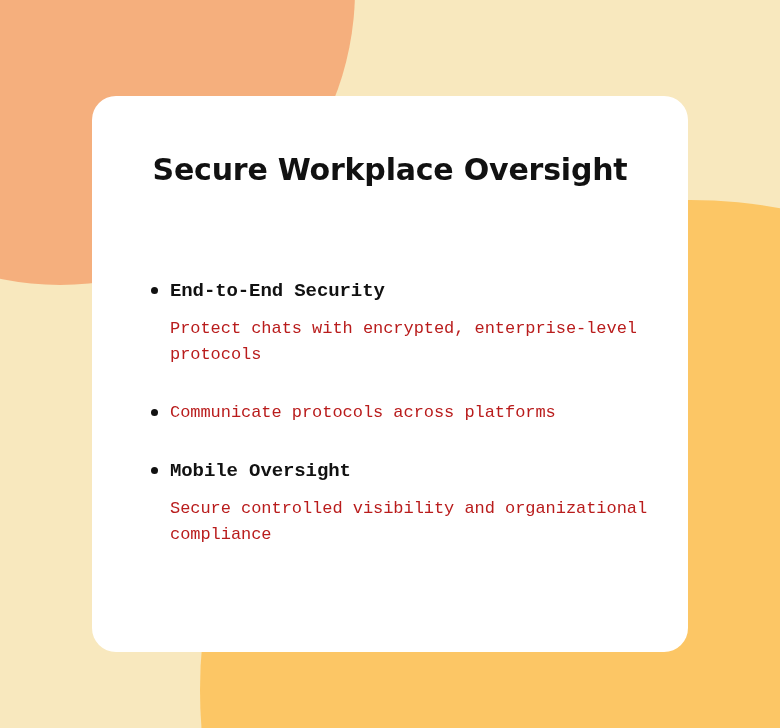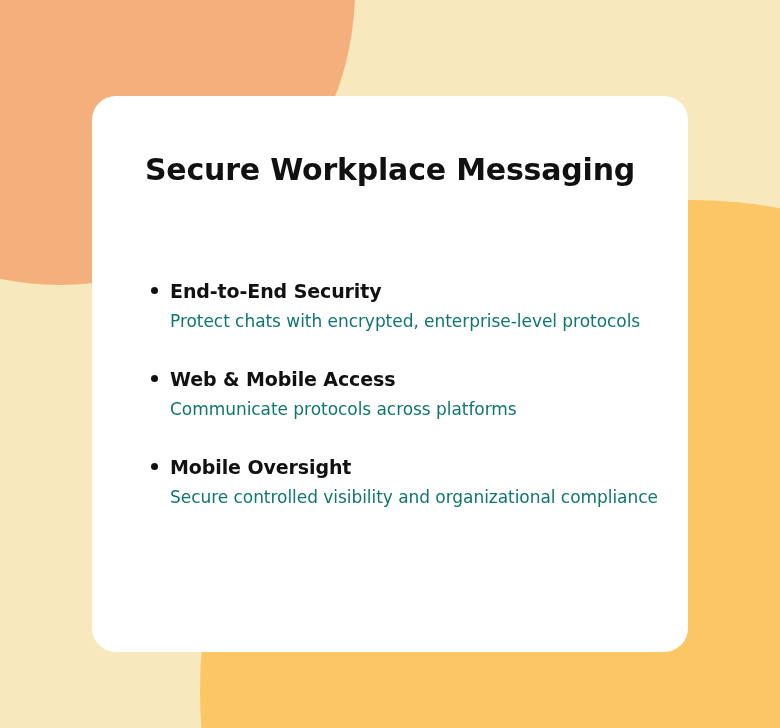--- a/index.html
+++ b/index.html
@@ -77,20 +77,21 @@
     left: 30px;
     top: 182px;
     width: 566px;
     list-style: none;
   }
 
   .feature-item {
     position: relative;
     padding-left: 48px;
     margin-bottom: 32px;
+    font-family: Liberation Mono, monospace;
   }
 
   .feature-item:last-child { margin-bottom: 0; }
 
   .bullet-dot {
     position: absolute;
     left: 29px;
     top: 9px;
     width: 7px;
     height: 7px;
@@ -102,49 +103,48 @@
     font-size: 19px;
     font-weight: 700;
     color: #111111;
     line-height: 26px;
     letter-spacing: -0.1px;
   }
 
   .feature-desc {
     font-size: 17px;
     font-weight: 400;
-    color: #0f766e;
+    color: #b91c1c;
     line-height: 26px;
-    margin-top: 4px;
+    margin-top: 12px;
     letter-spacing: -0.05px;
   }
 </style>
 </head>
 <body>
 
 <div id="canvas">
 
   <div class="blob" id="blob-salmon"></div>
   <div class="blob" id="blob-amber"></div>
 
   <div id="card">
 
-    <div id="card-title">Secure Workplace Messaging</div>
+    <div id="card-title">Secure Workplace Oversight</div>
 
     <ul id="feature-list">
 
       <li class="feature-item">
         <span class="bullet-dot"></span>
         <div class="feature-heading">End-to-End Security</div>
         <div class="feature-desc">Protect chats with encrypted, enterprise-level protocols</div>
       </li>
 
       <li class="feature-item">
         <span class="bullet-dot"></span>
-        <div class="feature-heading">Web &amp; Mobile Access</div>
         <div class="feature-desc">Communicate protocols across platforms</div>
       </li>
 
       <li class="feature-item">
         <span class="bullet-dot"></span>
         <div class="feature-heading">Mobile Oversight</div>
         <div class="feature-desc">Secure controlled visibility and organizational compliance</div>
       </li>
 
     </ul>

